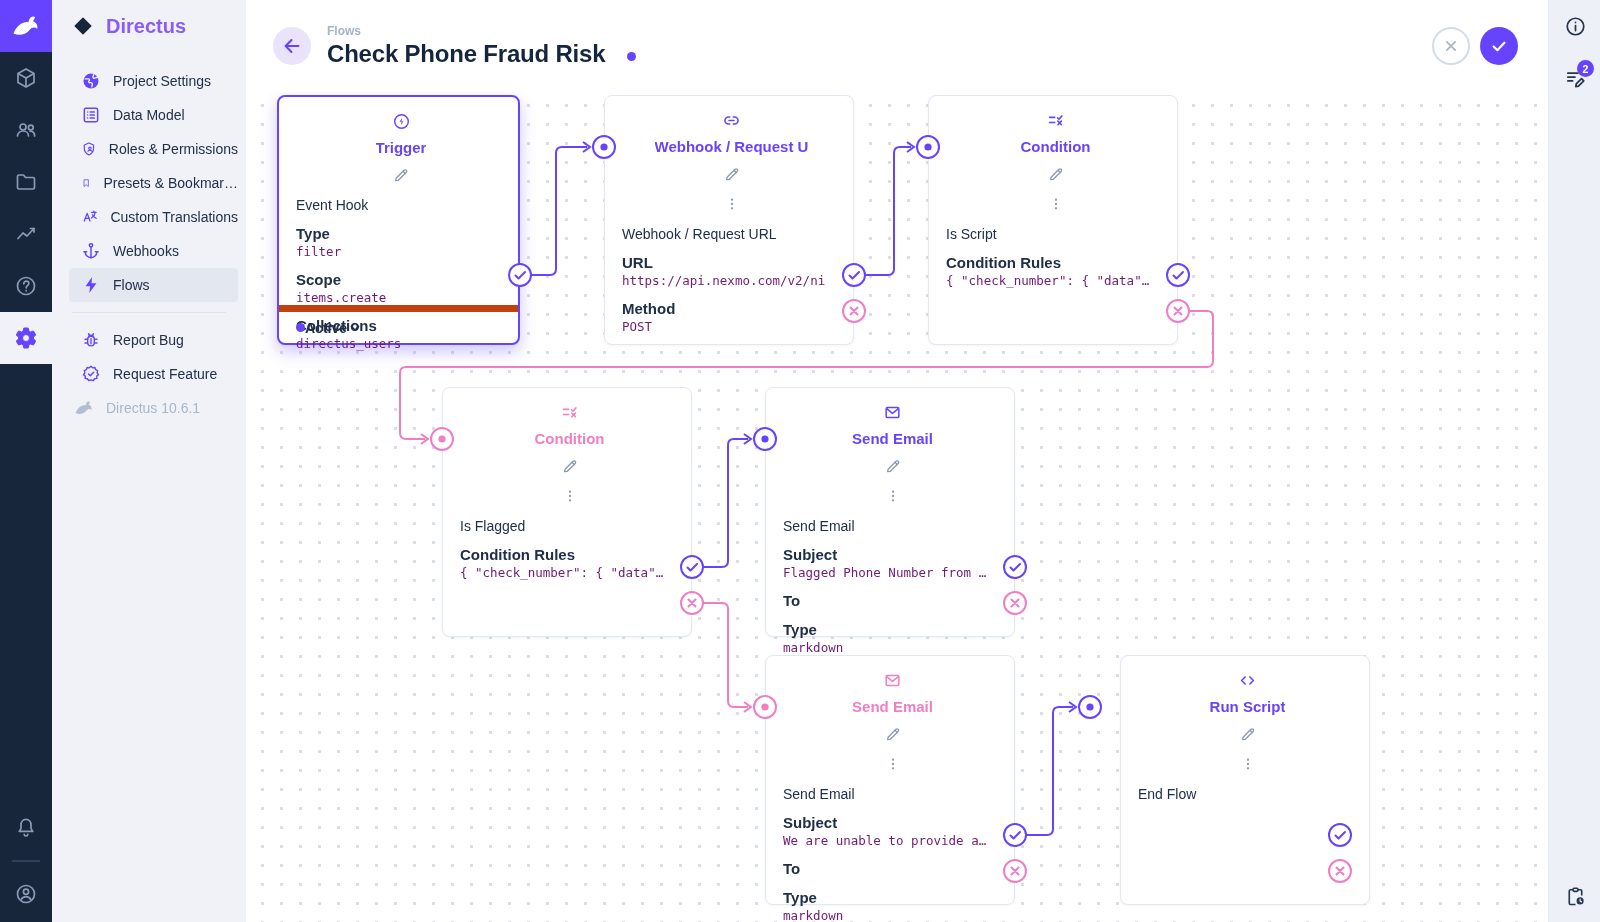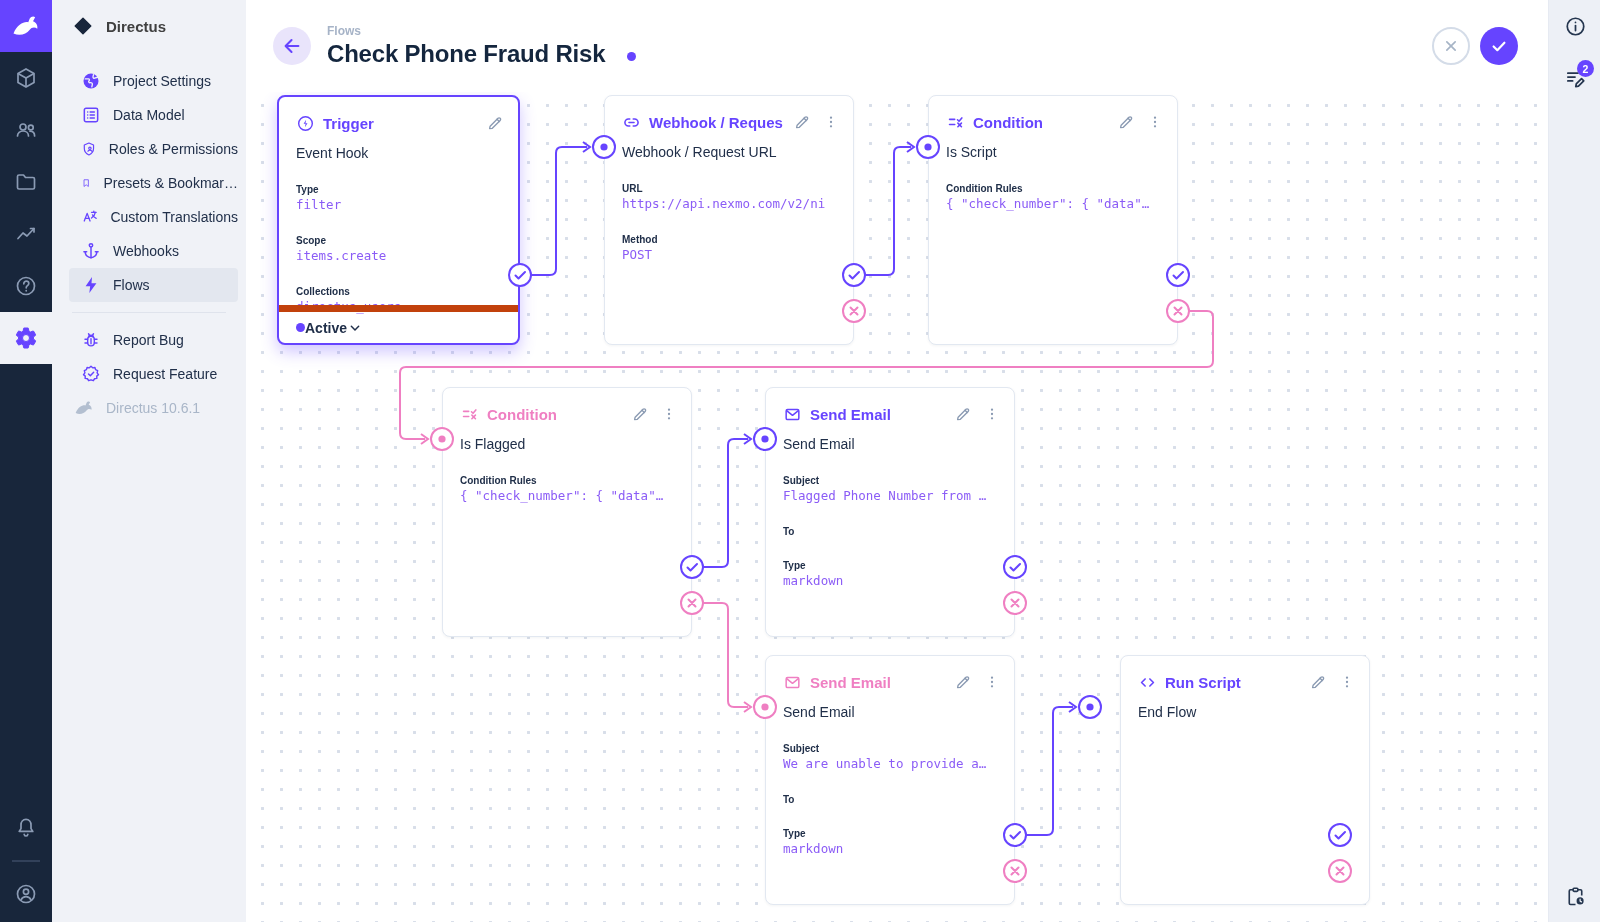--- a/index.html
+++ b/index.html
@@ -13,21 +13,21 @@
   .mod-btn { width:52px; height:52px; display:flex; align-items:center; justify-content:center; cursor:pointer; }
   .mod-btn svg { stroke:#8b9bb4; }
   .mod-btn.active { background:#f0f2f7; }
   .mod-btn.active svg { stroke:#6644ff; }
   .mod-spacer { flex:1; }
   .mod-divider { height:2px; background:#32415a; margin:6px 12px; }
 
   
   .nav { width:194px; background:#f0f2f7; flex-shrink:0; display:flex; flex-direction:column; }
   .nav-header { height:52px; display:flex; align-items:center; gap:12px; padding-left:20px; }
-  .nav-header .proj-name { font-size:15px; font-weight:700; color:#404040; }
+  .nav-header .proj-name { font-size:20px; font-weight:700; color:#8b5cf6; }
   .nav-list { list-style:none; margin-top:12px;padding-left:9px; }
   .nav-item { height:34px; display:flex; align-items:center; gap:12px; padding-left:12px; margin:0 8px; border-radius:4px; font-size:14px; color:#21304a; cursor:pointer; white-space:nowrap; }
   .nav-item.active { background:#e3e7ef; }
   .nav-divider { height:1px; background:#dfe3ec; margin:10px 20px 10px 20px; }
   .nav-version { height:34px; display:flex; align-items:center; gap:12px; padding-left:22px; font-size:14px; color:#a9b6c8; }
 
   
   .main { position:relative; width:1302px; height:922px; background:#fff; flex-shrink:0; overflow:hidden; }
   .dots { position:absolute; left:0; top:92px; right:0; bottom:0;
           background-image:radial-gradient(circle, #d8dee9 1.4px, transparent 1.6px);
@@ -46,28 +46,28 @@
   .btn-confirm { background:#6644ff; }
 
   
   .wires { position:absolute; left:0; top:0; z-index:3; pointer-events:none; }
   .wires .hit { pointer-events:auto; cursor:pointer; }
 
   
   .node { position:absolute; width:250px; height:250px; background:#fff; border:1px solid #e2e8f1; border-radius:8px;
           box-shadow:0 1px 3px rgba(23,41,64,0.05); z-index:2; }
   .node.trigger { width:243px; border:2px solid #6644ff; box-shadow:0 7px 16px rgba(102,68,255,0.30); }
-  .node-head { display:flex; align-items:center; gap:8px; padding:15px 12px 9px 17px; }
+  .node-head { display:flex; align-items:center; gap:8px; padding:15px 12px 9px 17px;flex-direction:column; }
   .node-title { flex:1; font-size:15px; font-weight:700; white-space:nowrap; overflow:hidden; color:#6644ff; }
   .node.rejected-path .node-title { color:#ef7fc2; }
   .icon-btn { display:flex; align-items:center; justify-content:center; cursor:pointer; padding:2px; flex-shrink:0; }
   .node-body { padding:2px 17px 0 17px; font-size:14px; }
   .node-sub { color:#202f49; margin-bottom:4px; }
-  .f-label { font-weight:700; color:#202f49; margin-top:23px; font-size:10px; }
-  .f-value { font-family:"DejaVu Sans Mono", monospace; font-size:12.5px; color:#8b5cf6; white-space:nowrap; overflow:hidden; margin-top:2px; }
+  .f-label { font-weight:700; color:#202f49; margin-top:12px; font-size:15px; }
+  .f-value { font-family:"DejaVu Sans Mono", monospace; font-size:12.5px; color:#701a75; white-space:nowrap; overflow:hidden; margin-top:2px; }
   .f-value:empty { display:none; }
   .trigger-footer { position:absolute; left:0; right:0; bottom:0; height:38px; border-top:7px solid #c2410c;
                     display:flex; align-items:center; padding:0 17px; cursor:pointer; }
   .status-dot { width:9px; height:9px; border-radius:50%; background:#6644ff; }
   .status-label { font-size:14px; font-weight:600; color:#202f49; }
 
   
   .right-bar { width:52px; background:#edf0f6; flex-shrink:0; display:flex; flex-direction:column; border-left:1px solid #e6eaf2; }
   .rb-btn { width:52px; height:52px; display:flex; align-items:center; justify-content:center; cursor:pointer; position:relative; }
   .rb-spacer { flex:1; }

